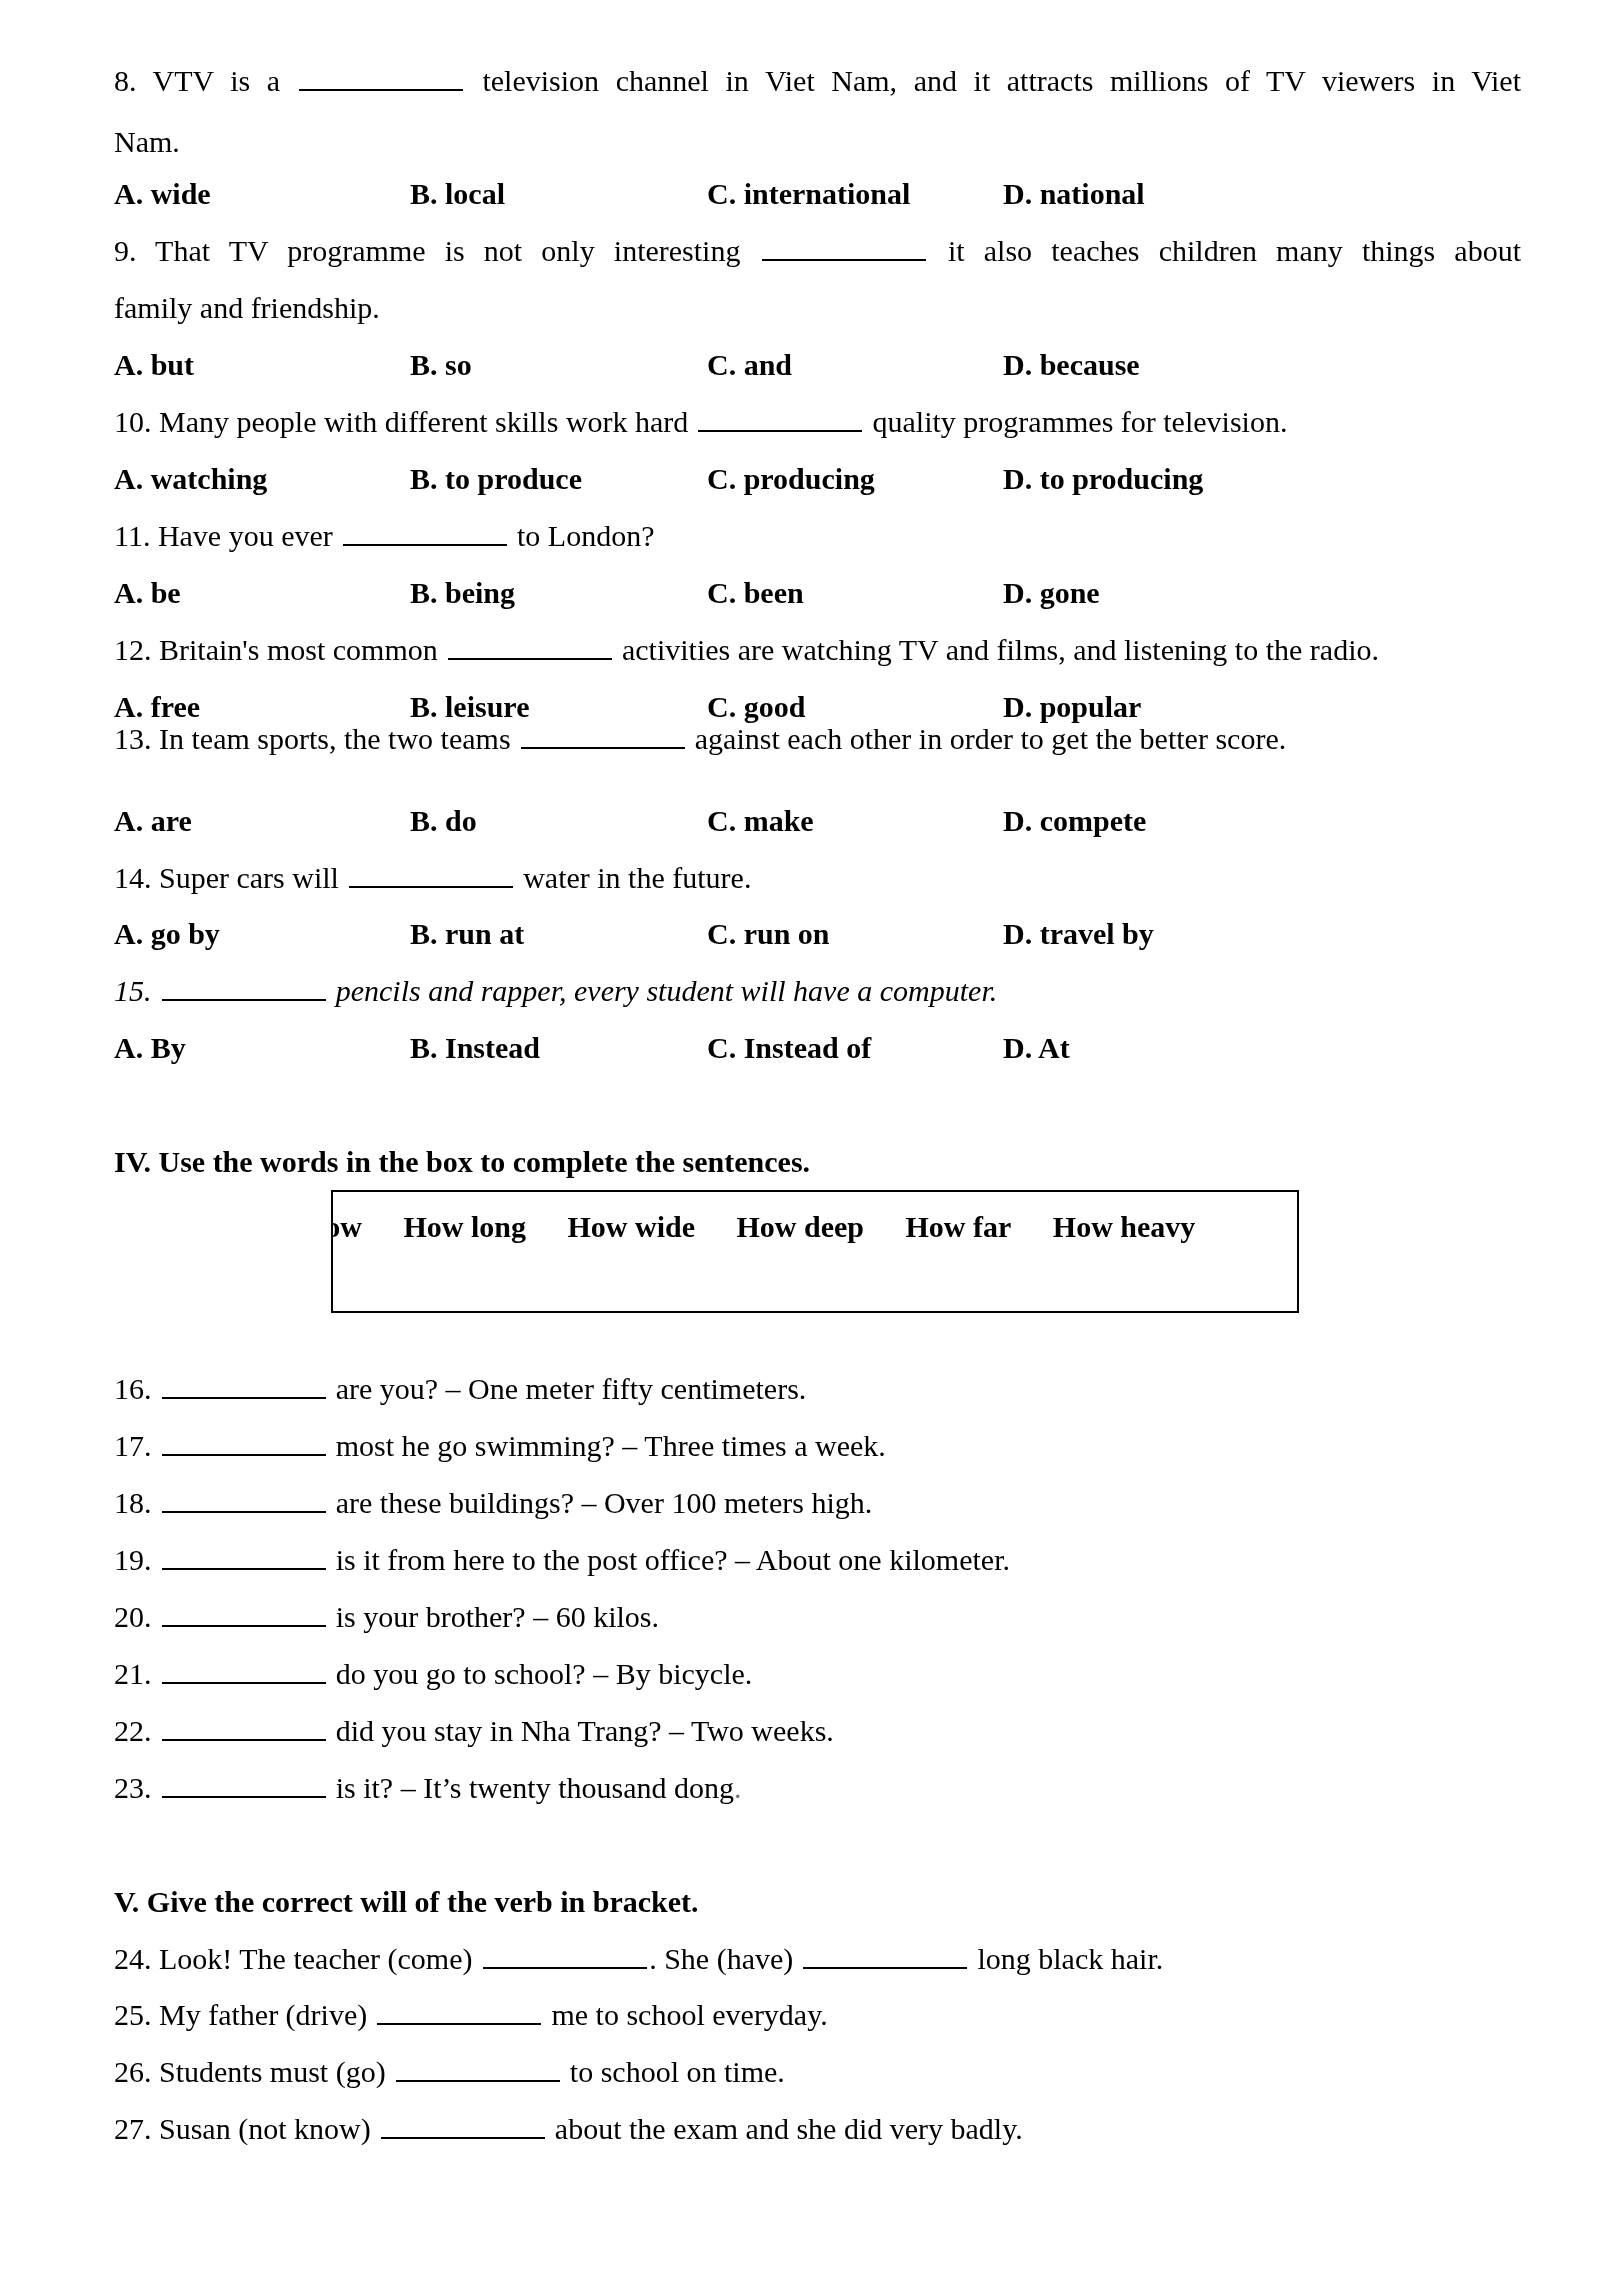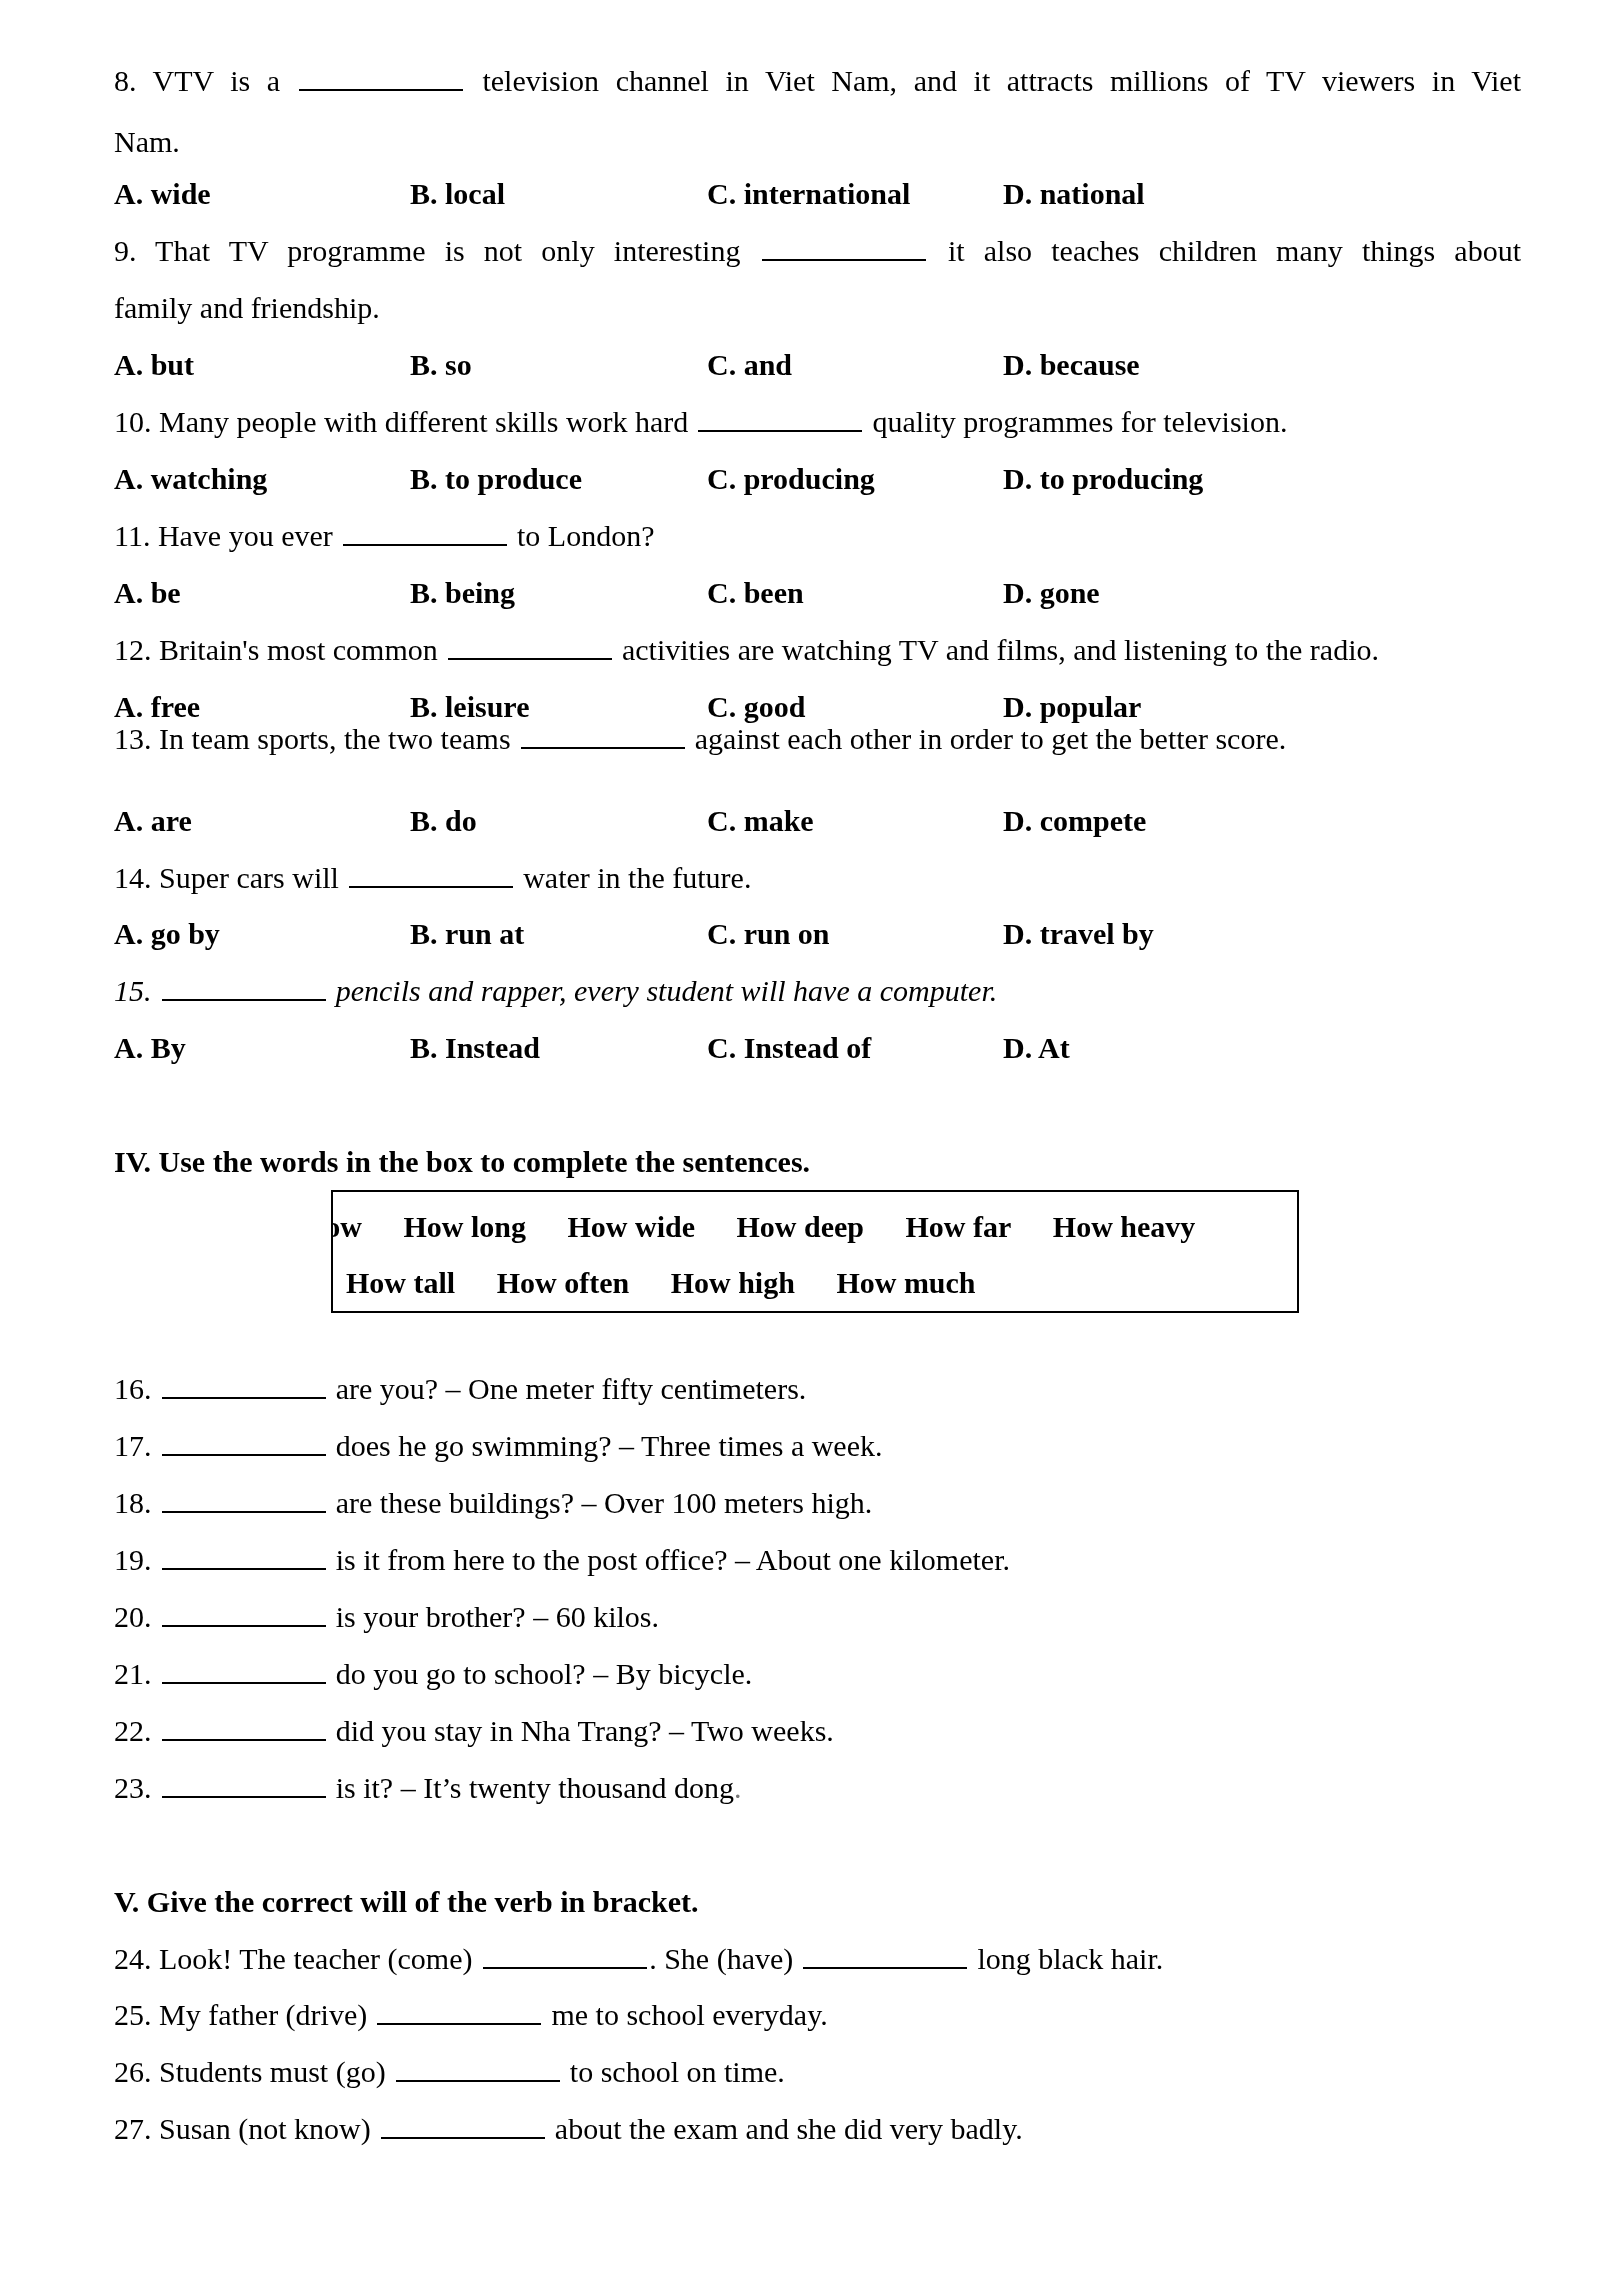--- a/index.html
+++ b/index.html
@@ -140,21 +140,21 @@
   <div class="line heading" style="top:1143px;">IV. Use the words in the box to complete the sentences.</div>
 
   <div class="line" style="top:1370px;">
     <span>16.</span>
     <span class="blank"></span>
     <span>are you? – One meter fifty centimeters.</span>
   </div>
   <div class="line" style="top:1427px;">
     <span>17.</span>
     <span class="blank"></span>
-    <span>does he go swimming? – Three times a week.</span>
+    <span>most he go swimming? – Three times a week.</span>
   </div>
   <div class="line" style="top:1484px;">
     <span>18.</span>
     <span class="blank"></span>
     <span>are these buildings? – Over 100 meters high.</span>
   </div>
   <div class="line" style="top:1541px;">
     <span>19.</span>
     <span class="blank"></span>
     <span>is it from here to the post office? – About one kilometer.</span>
@@ -211,20 +211,14 @@
 
 <div class="wordbox">
   <div class="wordrow row1">
     <span>How</span>
     <span>How long</span>
     <span>How wide</span>
     <span>How deep</span>
     <span>How far</span>
     <span>How heavy</span>
   </div>
-  <div class="wordrow row2">
-    <span>How tall</span>
-    <span>How often</span>
-    <span>How high</span>
-    <span>How much</span>
-  </div>
 </div>
 
 
 </body></html>

